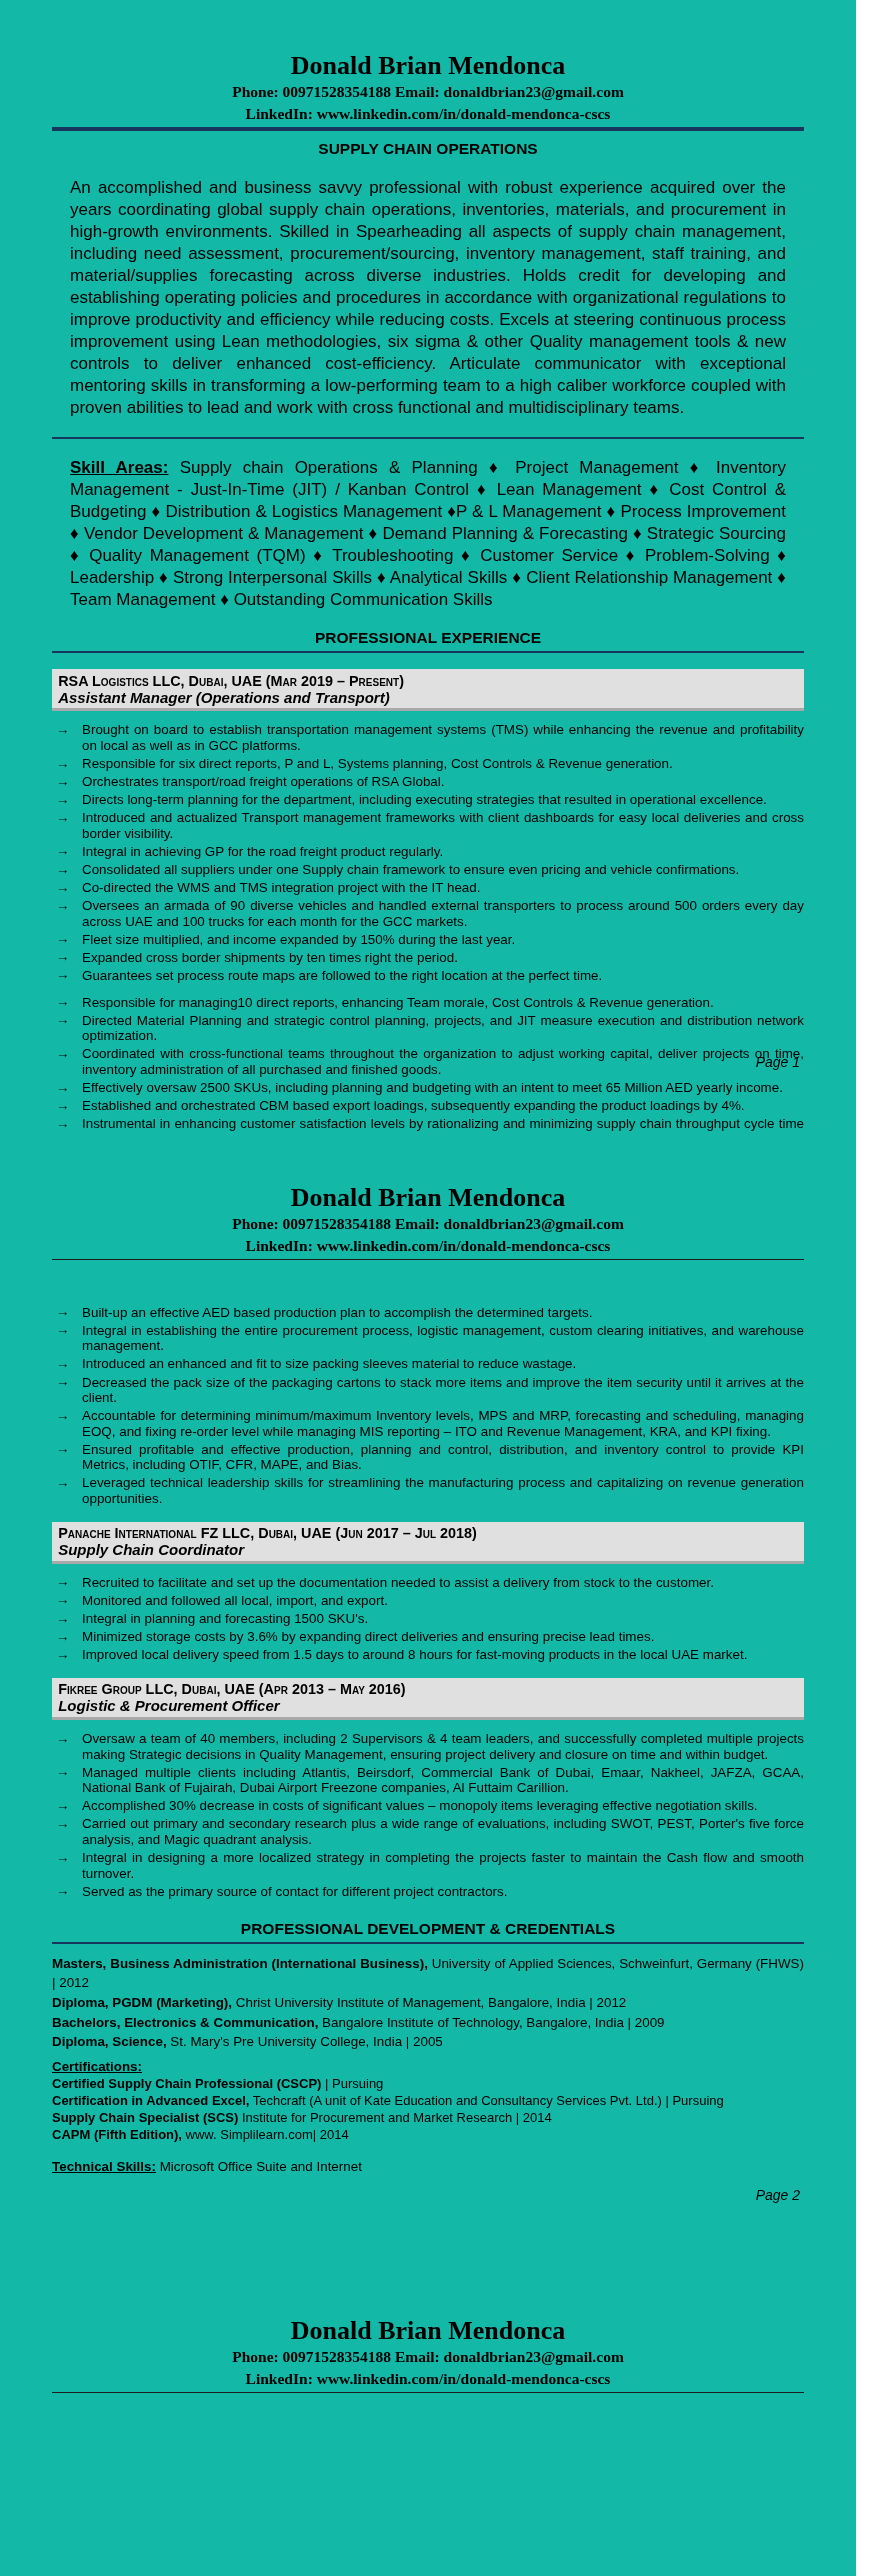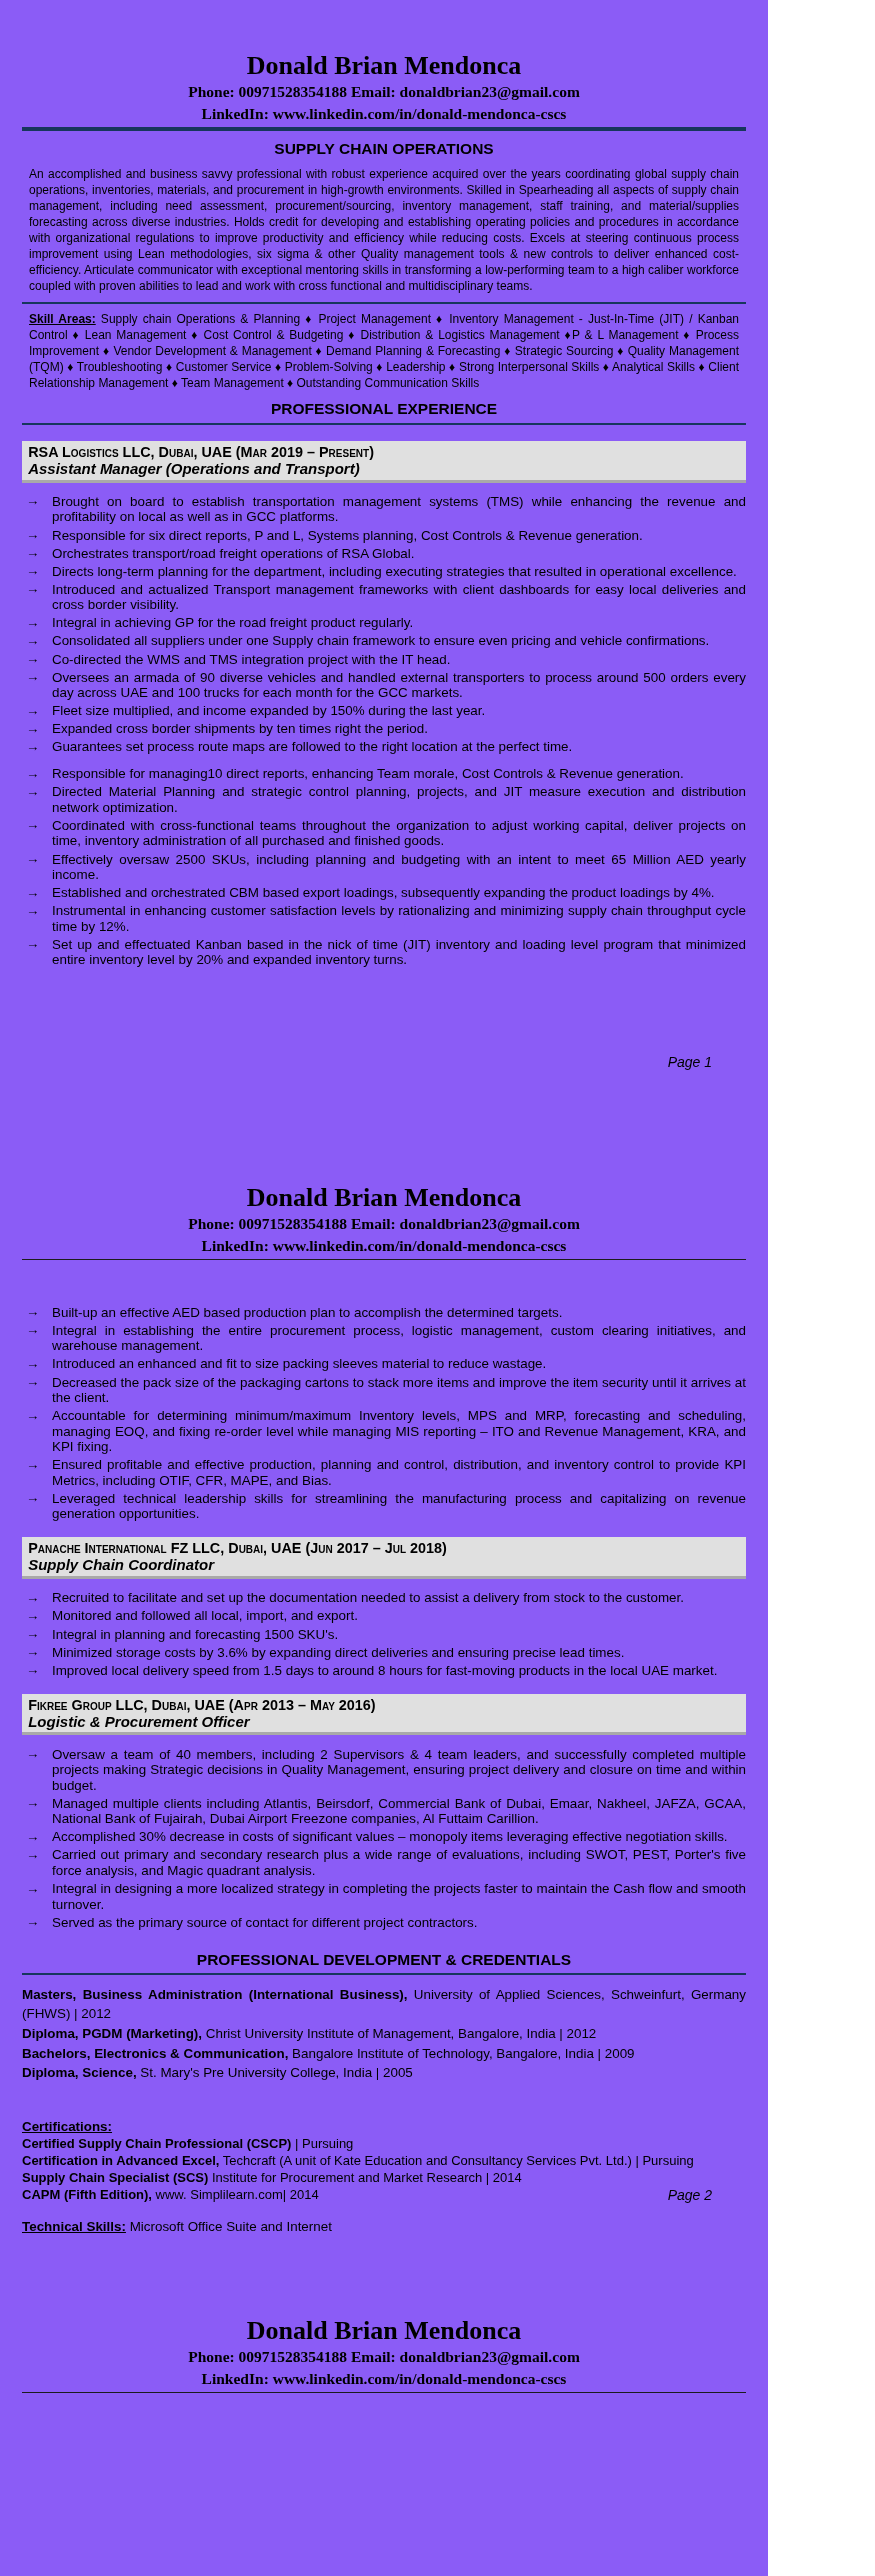--- a/index.html
+++ b/index.html
@@ -1,48 +1,48 @@
 <!DOCTYPE html>
 <html style="font-size:8.2px"><head>
 <meta charset="utf-8">
 <style>
   html,body { margin:0; padding:0; background:#ffffff; }
   body { width:876px; font-family:"Liberation Sans", sans-serif; color:#000; }
-  .page { width:768px; height:1133px; padding:0 22px; box-sizing:border-box;
-          position:relative; overflow:hidden; background:#8b5cf6; }
+  .page { width:856px; height:1133px; padding:0 52px; box-sizing:border-box;
+          position:relative; overflow:hidden; background:#14b8a6; }
   .hdr-p1 { padding-top:50px; }
   .hdr-p23 { padding-top:49px; }
   .name { font-family:"Liberation Serif", serif; font-weight:bold; font-size:26px;
           line-height:31px; text-align:center; }
   .contact { font-family:"Liberation Serif", serif; font-weight:bold; font-size:15.5px;
              line-height:21.6px; text-align:center; }
   .rule-thick { height:3.6px; background:#17365d; margin-top:3.1px; }
   .rule { height:2.1px; background:#17365d; }
   .rule-sum { margin:8.2px 0 6.2px; }
   .rule-exp { margin:3.1px 0 10.3px; }
   .rule-cred { margin:4.1px 0 0; }
   .rule-thin { height:1px; background:#1c1c1c; margin-top:2.6px; }
   .section-h { font-size:15.5px; line-height:18.5px; font-weight:bold; text-align:center;
                margin:9.3px 0 4.1px; }
-  .body-txt { font-size:12px; line-height:16px; text-align:justify; margin:7px; }
+  .body-txt { font-size:17px; line-height:22px; text-align:justify; margin:18px; }
   .b { font-weight:bold; }
   .u { text-decoration:underline; }
   .banner { background:#e0e0e0; border-bottom:3.6px solid #a9a9a9; padding:3.1px 6.2px 2.1px;
             margin-top:15.5px; }
   .banner.first { margin-top:16px; }
   .company { font-size:14.4px; line-height:17px; font-weight:bold; font-variant:small-caps; }
   .role { font-size:15px; line-height:16.5px; font-weight:bold; font-style:italic; }
   .bullets { margin-top:11.3px; }
   .bullets.cont { margin-top:45px; }
   .bullet { position:relative; padding-left:30px; font-size:13.4px; line-height:15.5px;
             text-align:justify; margin-bottom:2.6px; }
   .bullet .arrow { position:absolute; left:4.1px; top:-0.5px; font-size:13.4px; }
   .cred-block { margin-top:9.3px; }
   .edu-line { font-size:13.4px; line-height:19.6px; text-align:justify; }
-  .cert-label { font-size:13.4px; line-height:17px; margin-top:35px; }
+  .cert-label { font-size:13.4px; line-height:17px; margin-top:6px; }
   .cert-line { font-size:13px; line-height:17px; }
   .tech-line { font-size:13.4px; line-height:17px; margin-top:15.5px; }
   .pagenum { position:absolute; right:56px; bottom:63px; font-size:14px;
              font-style:italic; }
 </style>
 </head>
 <body>
 
 <section class="page">
   <header class="hdr-p1">

